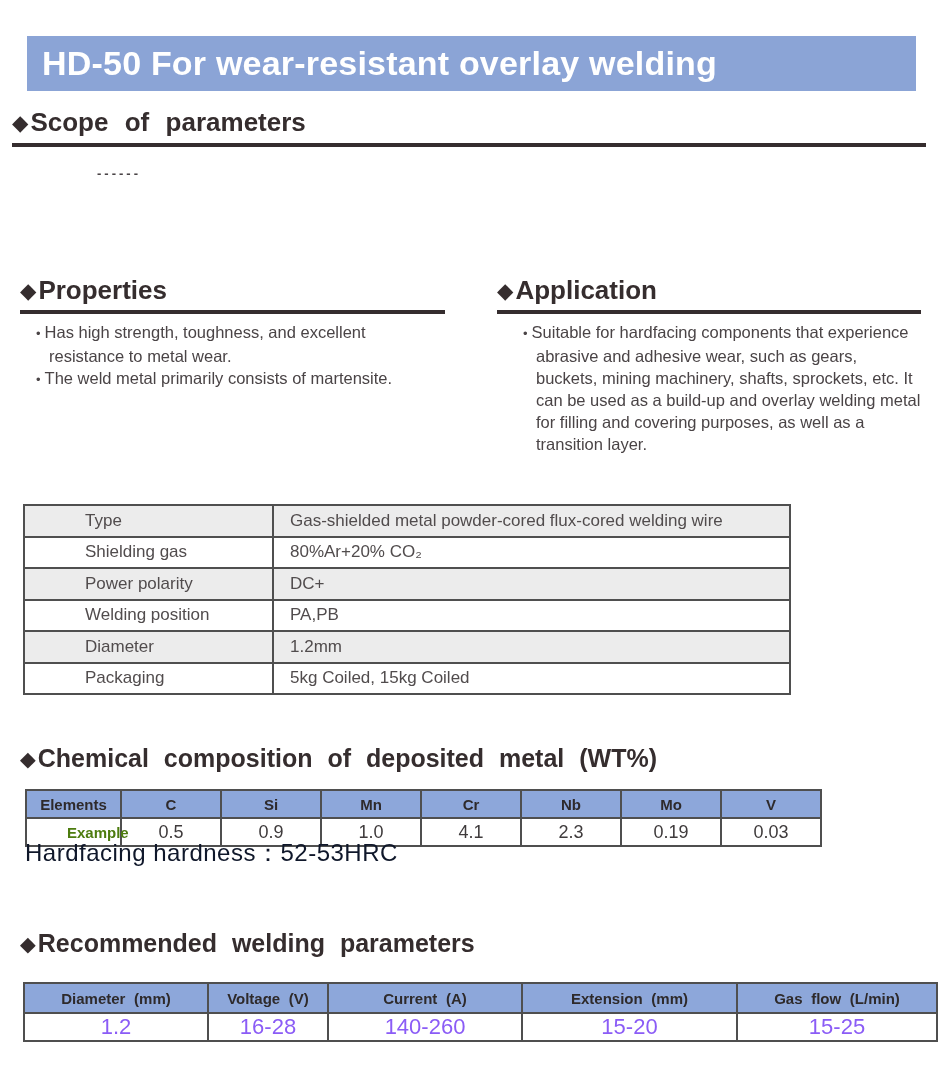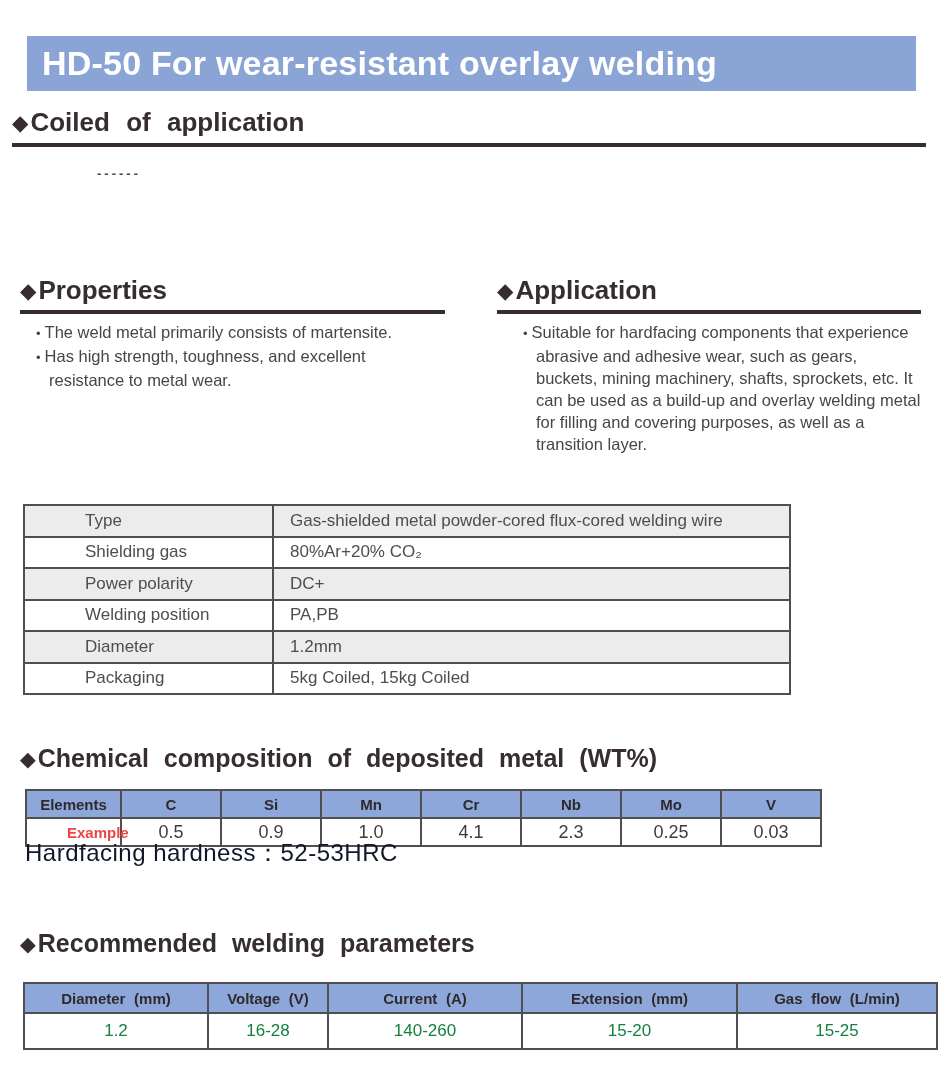--- a/index.html
+++ b/index.html
@@ -52,50 +52,50 @@
   .spec-table td.lbl{width:249px;padding-left:60px;}
   .spec-table tr.gray td{background:var(--row-gray);}
 
   
   .chem-table{position:absolute;left:25px;top:789px;width:797px;table-layout:fixed;
               border:2px solid var(--border-dark);text-align:center;}
   .chem-table td,.chem-table th{border:2px solid #4F4F4F;}
   .chem-table th{background:var(--table-header-blue);height:28px;font-size:15px;color:#2E2A2B;font-weight:bold;}
   .chem-table th.first,.chem-table td.first{width:95px;margin-left:16px;}
   .chem-table td{height:28px;font-size:18px;color:#3F3B3C;background:#fff;}
-  .chem-table td.first{font-size:15px;font-weight:bold;color:#ef4444;padding-left:40px;}
+  .chem-table td.first{font-size:15px;font-weight:bold;color:#4d7c0f;padding-left:40px;}
 
   .hardness{position:absolute;left:25px;top:837px;font-size:24px;color:#0f172a;letter-spacing:.5px;}
 
   
   .param-table{position:absolute;left:23px;top:982px;width:899px;table-layout:fixed;
                border:2px solid var(--border-dark);text-align:center;}
   .param-table th,.param-table td{border:2px solid #4F4F4F;}
   .param-table th{background:var(--table-header-blue);height:30px;font-size:15px;color:#2E2A2B;font-weight:bold;word-spacing:.3em;}
-  .param-table td{height:36px;font-size:17px;color:#15803d;background:#fff;}
+  .param-table td{height:28px;font-size:22px;color:#8b5cf6;background:#fff;}
   .c1{width:184px;}.c2{width:120px;}.c3{width:194px;}.c4{width:215px;}.c5{width:200px;}
 </style>
 </head>
 <body>
 
 <div class="page">
 
   <div class="banner">
     <span class="banner-title">HD-50 For wear-resistant overlay welding</span>
   </div>
 
-  <h2 class="sec-head h-scope"><span class="diamond">◆</span><span>Coiled of application</span></h2>
+  <h2 class="sec-head h-scope"><span class="diamond">◆</span><span>Scope of parameters</span></h2>
   <div class="rule rule-scope"></div>
   <div class="dashes">------</div>
 
   <h2 class="sec-head h-props"><span class="diamond">◆</span><span>Properties</span></h2>
   <div class="rule rule-props"></div>
   <ul class="blist list-props">
+    <li><span class="bullet">•</span><span>Has high strength, toughness, and excellent resistance to metal wear.</span></li>
     <li><span class="bullet">•</span><span>The weld metal primarily consists of martensite.</span></li>
-    <li><span class="bullet">•</span><span>Has high strength, toughness, and excellent resistance to metal wear.</span></li>
   </ul>
 
   <h2 class="sec-head h-app"><span class="diamond">◆</span><span>Application</span></h2>
   <div class="rule rule-app"></div>
   <ul class="blist list-app">
     <li><span class="bullet">•</span><span>Suitable for hardfacing components that experience abrasive and adhesive wear, such as gears, buckets, mining machinery, shafts, sprockets, etc. It can be used as a build-up and overlay welding metal for filling and covering purposes, as well as a transition layer.</span></li>
   </ul>
 
   <table class="spec-table">
     <tbody>
@@ -140,21 +140,21 @@
       <th>Mo</th>
       <th>V</th>
     </tr>
     <tr>
       <td class="first">Example</td>
       <td>0.5</td>
       <td>0.9</td>
       <td>1.0</td>
       <td>4.1</td>
       <td>2.3</td>
-      <td>0.25</td>
+      <td>0.19</td>
       <td>0.03</td>
     </tr>
   </tbody>
     </table>
 
   <div class="hardness">Hardfacing hardness：52-53HRC</div>
 
   <h2 class="sec-head h-param"><span class="diamond">◆</span><span>Recommended welding parameters</span></h2>
 
   <table class="param-table">

